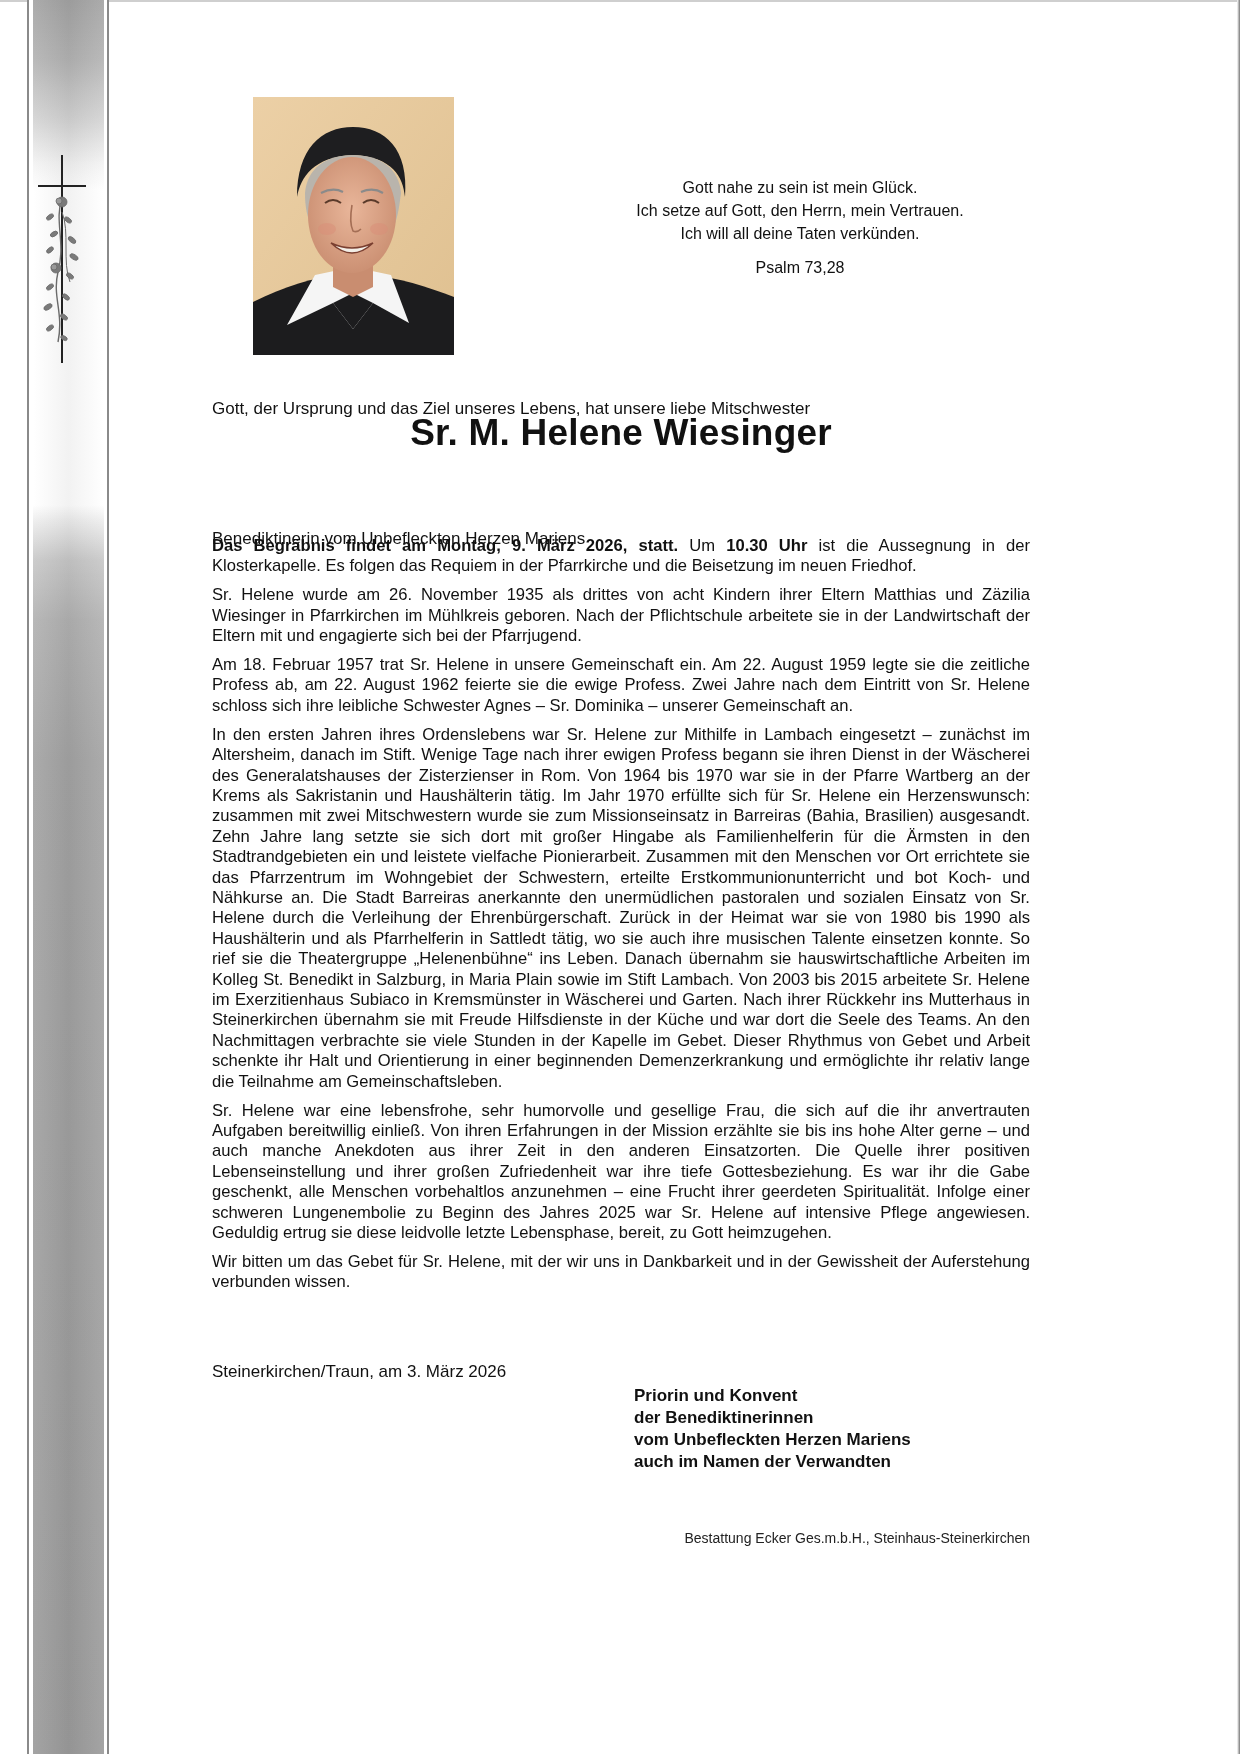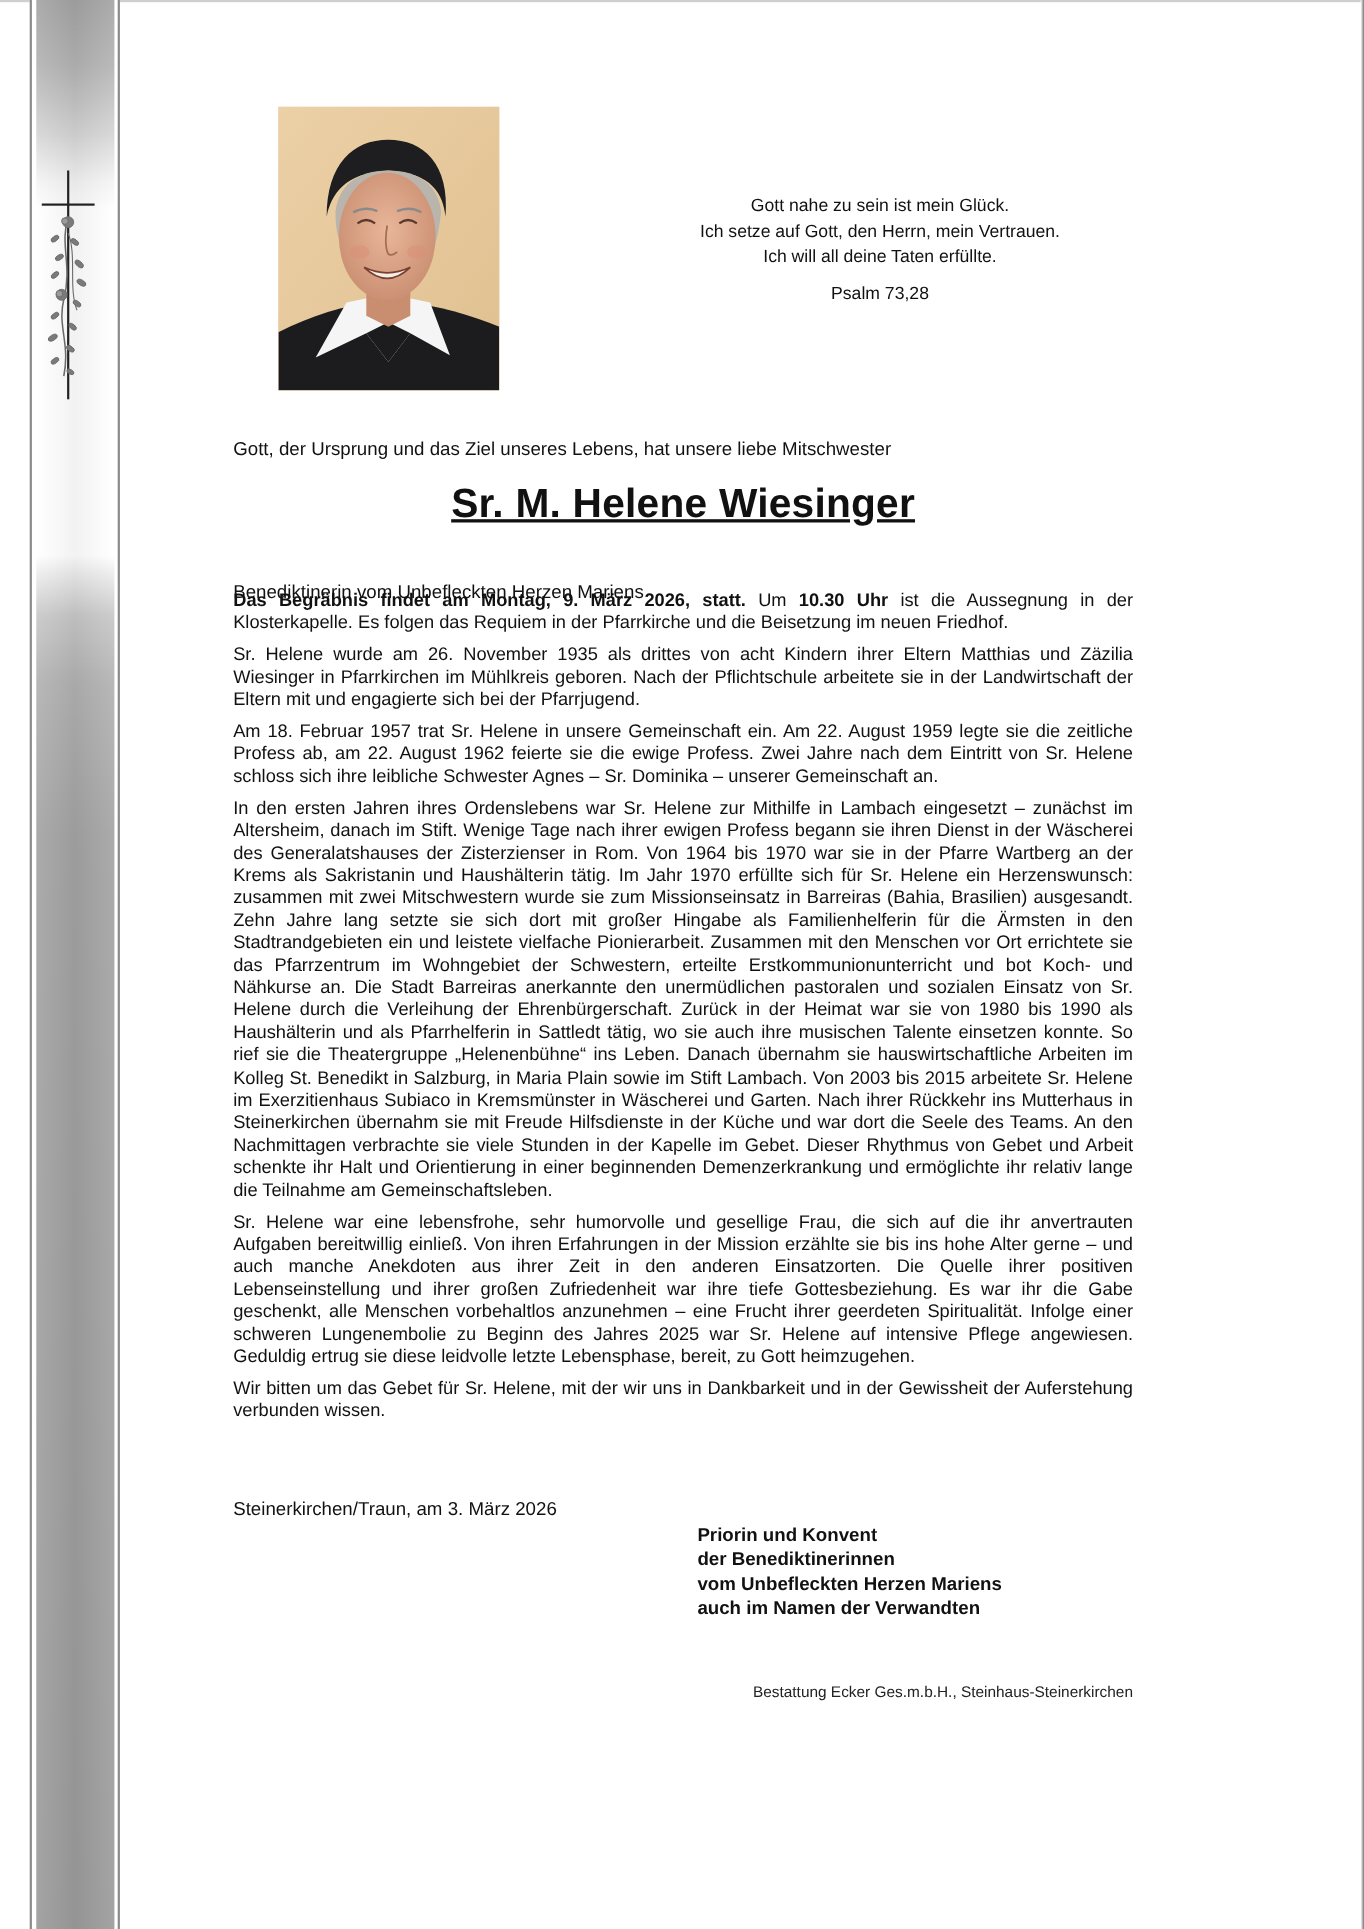--- a/index.html
+++ b/index.html
@@ -89,28 +89,27 @@
     }
     
     .intro {
       position: absolute;
       left: 212px; top: 399px;
       font-size: 17px;
       line-height: 20px;
     }
     .deceased-name {
       position: absolute;
-      left: 212px; top: 436px;
+      left: 212px; top: 411px;
       width: 818px;
       text-align: center;
       font-size: 37px;
       font-weight: bold;
       line-height: 44px;
       letter-spacing: 0.2px;
-      text-decoration: underline;
     }
     .deceased-order {
       position: absolute;
       left: 212px; top: 489px;
       width: 818px;
       text-align: left;
       font-size: 17px;
       line-height: 20px;
       margin-top: 40px;
     }
@@ -231,21 +230,21 @@
     <path d="M78 146 Q 99 166 120 146 Q 99 156 78 146 Z" fill="#f2ede6" stroke="#7a3f30" stroke-width="1.5"></path>
 
     <ellipse cx="74" cy="132" rx="9" ry="6" fill="#d98e78" opacity="0.5"></ellipse>
     <ellipse cx="126" cy="132" rx="9" ry="6" fill="#d98e78" opacity="0.5"></ellipse>
   </svg>
 </div>
 
 <div class="quote">
   <div>Gott nahe zu sein ist mein Glück.</div>
   <div>Ich setze auf Gott, den Herrn, mein Vertrauen.</div>
-  <div>Ich will all deine Taten erfüllte.</div>
+  <div>Ich will all deine Taten verkünden.</div>
   <div class="psalm">Psalm 73,28</div>
 </div>
 
 <div class="intro">Gott, der Ursprung und das Ziel unseres Lebens, hat unsere liebe Mitschwester</div>
 
 <div class="deceased-name">Sr. M. Helene Wiesinger</div>
 <div class="deceased-order">Benediktinerin vom Unbefleckten Herzen Mariens</div>
 
 <div class="body-text">
   <p>

